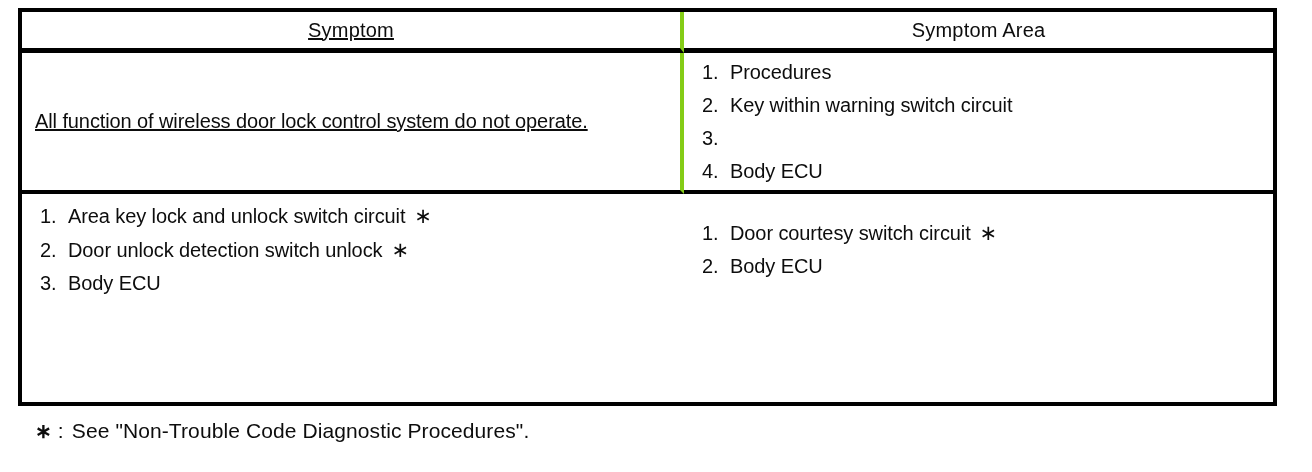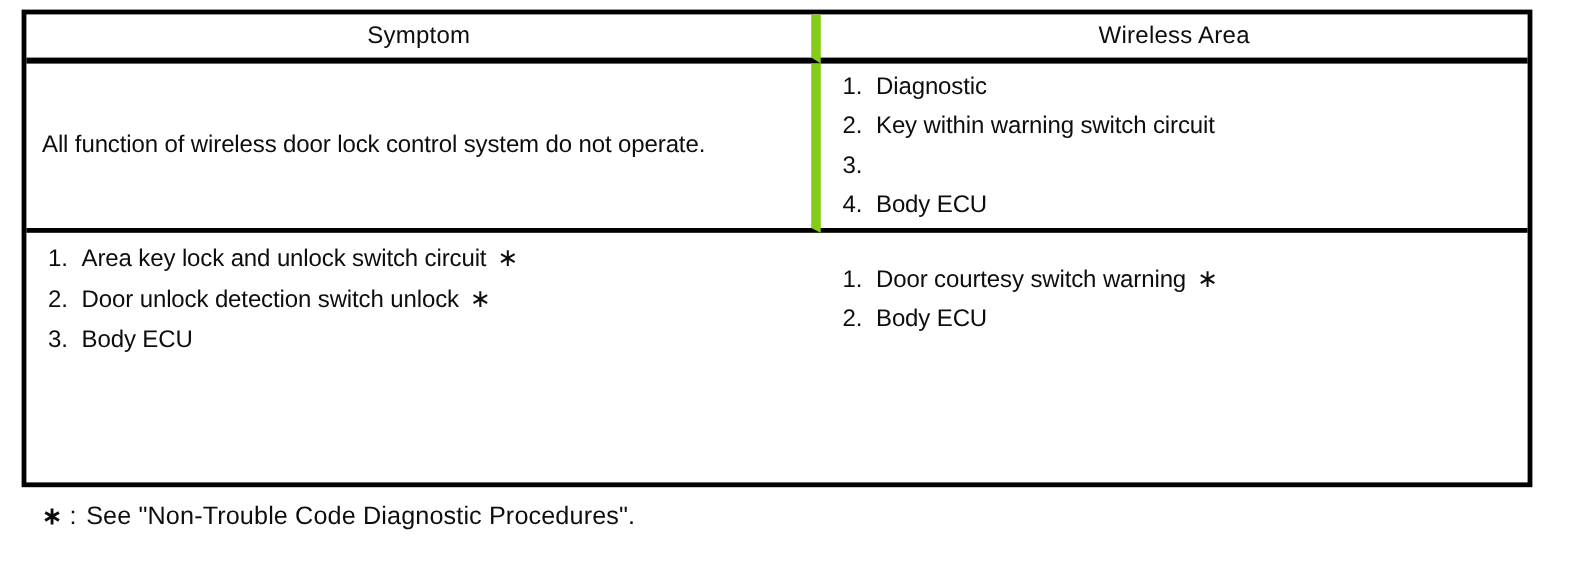--- a/index.html
+++ b/index.html
@@ -35,21 +35,22 @@
     background: #fff;
   }
   .cell {
     box-sizing: border-box;
     border-bottom: 4px solid #000;
     display: flex;
     align-items: center;
     overflow: hidden;
   }
   .col1 {
-    border-right: 8px solid #84cc16;
+    border-right: 4px solid #84cc16;
+    text-decoration: underline;
   }
   .th {
     justify-content: center;
     border-bottom: 5px solid #000;
     font-size: 20px;
     letter-spacing: 0.2px;
   }
   .tbl > .cell:nth-last-child(-n+2) {
     border-bottom: none;
   }
@@ -103,31 +104,31 @@
 </head>
 <body>
 
 <div class="page">
 
   <div class="tbl">
     <div class="cell th col1">
       <span>Symptom</span>
     </div>
     <div class="cell th">
-      <span>Wireless Area</span>
+      <span>Symptom Area</span>
     </div>
 
   <div class="cell col1 symptom">
         <span>All function of wireless door lock control system do not operate.</span>
       </div>
       <div class="cell suspect">
         <div class="suspect-list">
           <div class="item">
             <span class="num">1.</span>
-            <span class="txt">Diagnostic</span>
+            <span class="txt">Procedures</span>
           </div>
           <div class="item">
             <span class="num">2.</span>
             <span class="txt">Key within warning switch circuit</span>
           </div>
           <div class="item">
             <span class="num">3.</span>
           </div>
           <div class="item">
             <span class="num">4.</span>
@@ -150,21 +151,21 @@
           <div class="item">
             <span class="num">3.</span>
             <span class="txt">Body ECU</span>
           </div>
         </div>
       </div>
       <div class="cell suspect">
         <div class="suspect-list">
           <div class="item">
             <span class="num">1.</span>
-            <span class="txt">Door courtesy switch warning</span>
+            <span class="txt">Door courtesy switch circuit</span>
             <span class="star">∗</span>
           </div>
           <div class="item">
             <span class="num">2.</span>
             <span class="txt">Body ECU</span>
           </div>
         </div>
       </div>
     </div>
 

